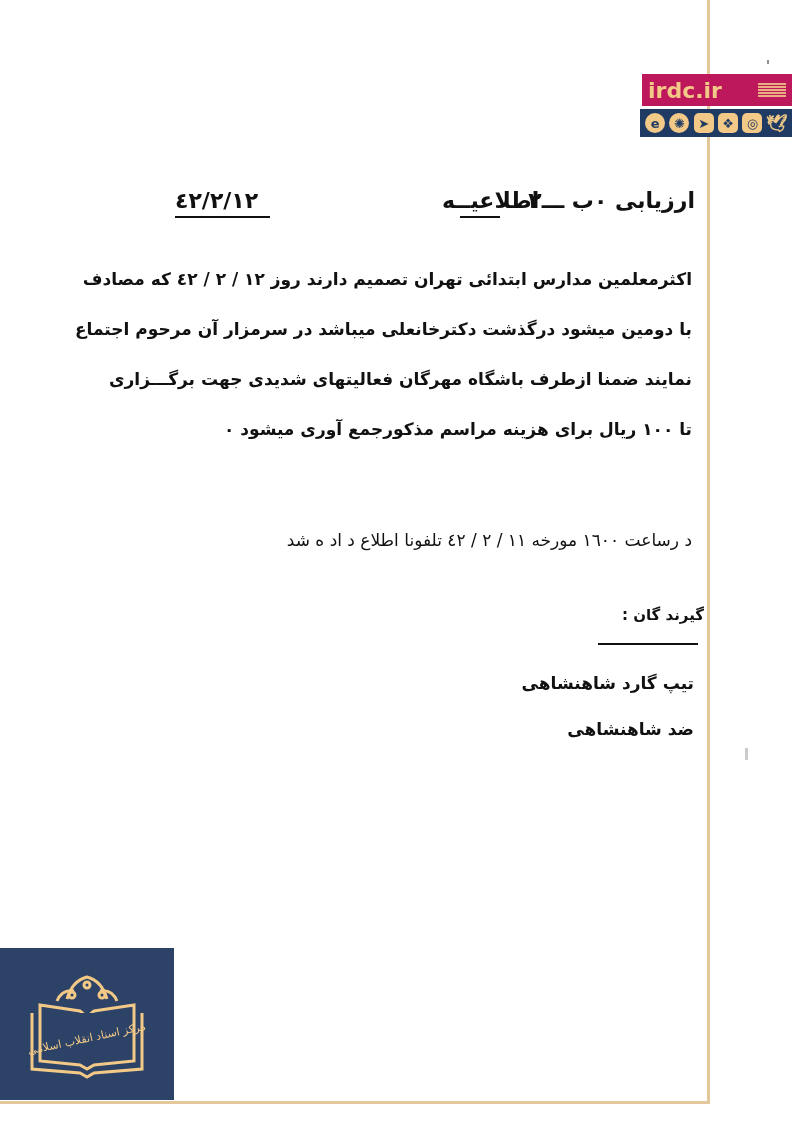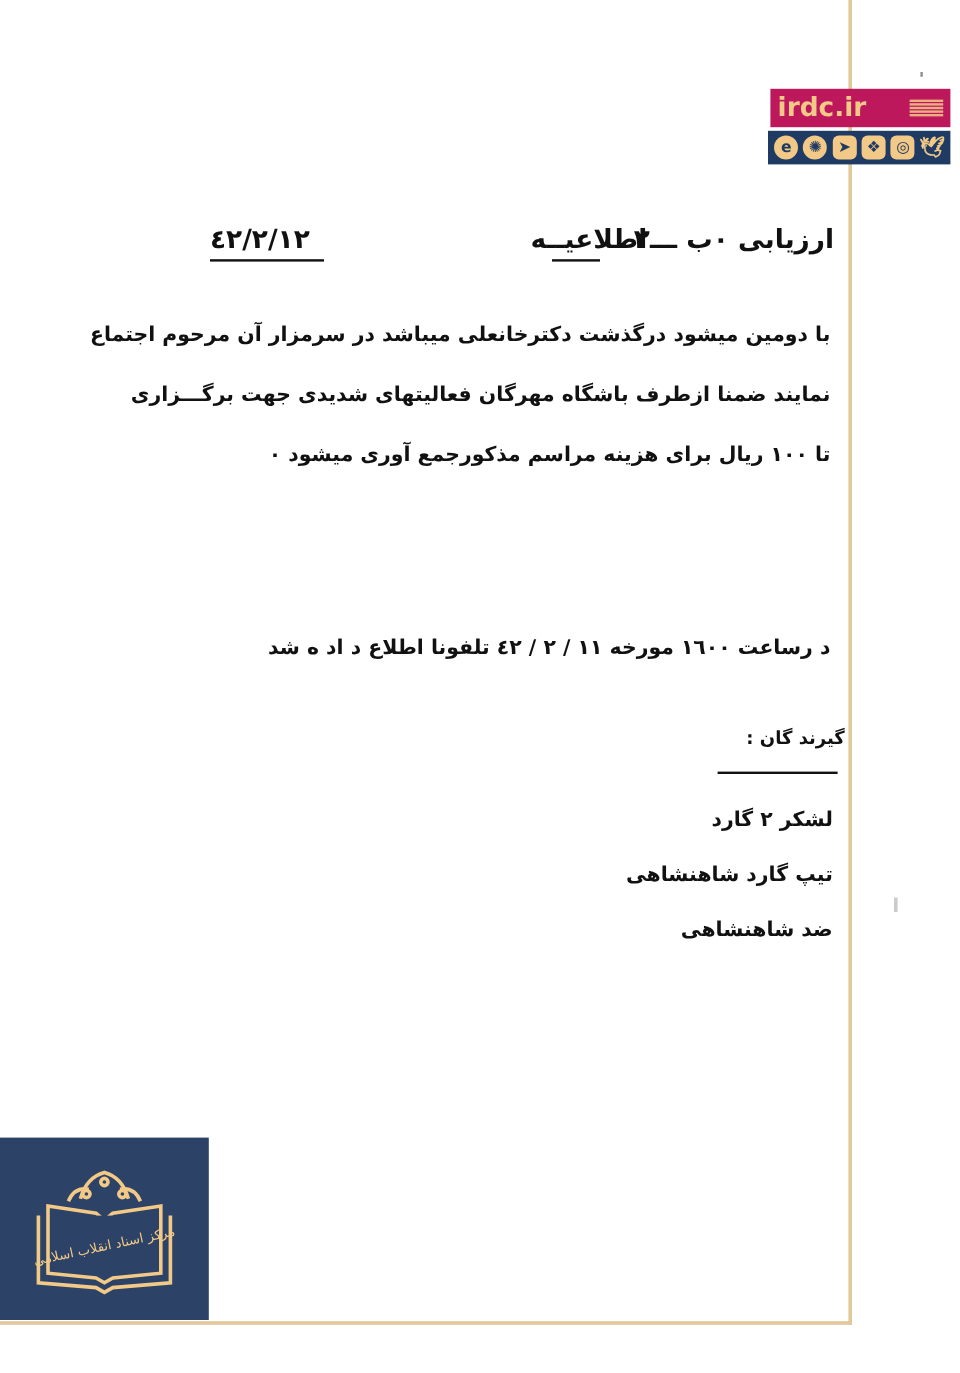--- a/index.html
+++ b/index.html
@@ -20,21 +20,21 @@
     .bi.plain { background: transparent; color: #f2c987; font-size: 17px; }
     .header-row { position: absolute; top: 188px; left: 150px; width: 545px; height: 40px; }
     .hdr { position: absolute; top: 0; font-size: 22px; font-weight: bold; direction: rtl; white-space: nowrap; }
     .hdr-ref { right: 0; }
     .hdr-title { left: 292px; }
     .hdr-date { left: 25px; direction: ltr; letter-spacing: 2px; }
     .uline { position: absolute; height: 2px; background: #111; }
     .body-text { position: absolute; right: 108px; width: 600px; direction: rtl; text-align: justify;
       text-align-last: right; font-size: 17px; font-weight: bold; line-height: 50px; top: 254px; }
     .line { display: block; white-space: nowrap; }
-    .note { position: absolute; right: 108px; top: 530px; direction: rtl; font-size: 17px; font-weight: bold; white-space: nowrap; text-align: center; }
+    .note { position: absolute; right: 108px; top: 530px; direction: rtl; font-size: 17px; font-weight: normal; white-space: nowrap; text-align: center; }
     .recip-title { position: absolute; right: 96px; top: 606px; direction: rtl; font-size: 15px; font-weight: bold; }
     .recip-underline { position: absolute; left: 598px; top: 643px; width: 100px; height: 2px; background: #111; }
     .recips { position: absolute; right: 106px; top: 666px; direction: rtl; font-size: 17px; font-weight: bold; }
     .recip { display: block; height: 46px; line-height: 34px; white-space: nowrap; }
     .xmark { font-style: italic; font-weight: normal; font-size: 22px; margin-right: 8px; }
     .logo-box { position: absolute; left: 0; top: 948px; width: 174px; height: 152px; background: #2c4266;
       display: flex; align-items: center; justify-content: center; }
     .dot-mark { position: absolute; left: 745px; top: 748px; width: 3px; height: 12px; background: #999; opacity: .5; }
     .dot-mark2 { position: absolute; left: 767px; top: 60px; width: 2px; height: 4px; background: #444; opacity: .6; }
   </style>
@@ -68,34 +68,32 @@
 
 <div class="header-row">
   <span class="hdr hdr-ref">ارزیابی ۰ب ـــ۲</span>
   <span class="hdr hdr-title">اطلاعیــه</span>
   <span class="hdr hdr-date">٤٢/٢/١٢</span>
   <div class="uline" style="left:310px; top:28px; width:40px;"></div>
   <div class="uline" style="left:25px; top:28px; width:95px;"></div>
 </div>
 
 <div class="body-text">
+  <span class="line">اکثرمعلمین مدارس ابتدائی تهران تصمیم دارند روز ١٢ / ٢ / ٤٢ که مصادف</span>
   <span class="line">با دومین میشود درگذشت دکترخانعلی میباشد در سرمزار آن مرحوم اجتماع</span>
   <span class="line">نمایند ضمنا ازطرف باشگاه مهرگان فعالیتهای شدیدی جهت برگـــزاری</span>
   <span class="line">تا ١٠٠ ریال برای هزینه مراسم مذکورجمع آوری میشود ٠</span>
 </div>
 
 <div class="note">د رساعت ١٦٠٠ مورخه ١١ / ٢ / ٤٢ تلفونا اطلاع د اد ه شد</div>
 
 <div class="recip-title">گیرند گان :</div>
 <div class="recip-underline"></div>
 
 <div class="recips">
-  <span class="recip">
-    <span>لشکر ۲ گارد</span>
-  </span>
   <span class="recip">
     <span>تیپ گارد شاهنشاهی</span>
   </span>
   <span class="recip">
     <span>ضد شاهنشاهی</span>
   </span>
 </div>
 
 <div class="logo-box">
   <svg width="130" height="110" viewBox="0 0 130 110">

